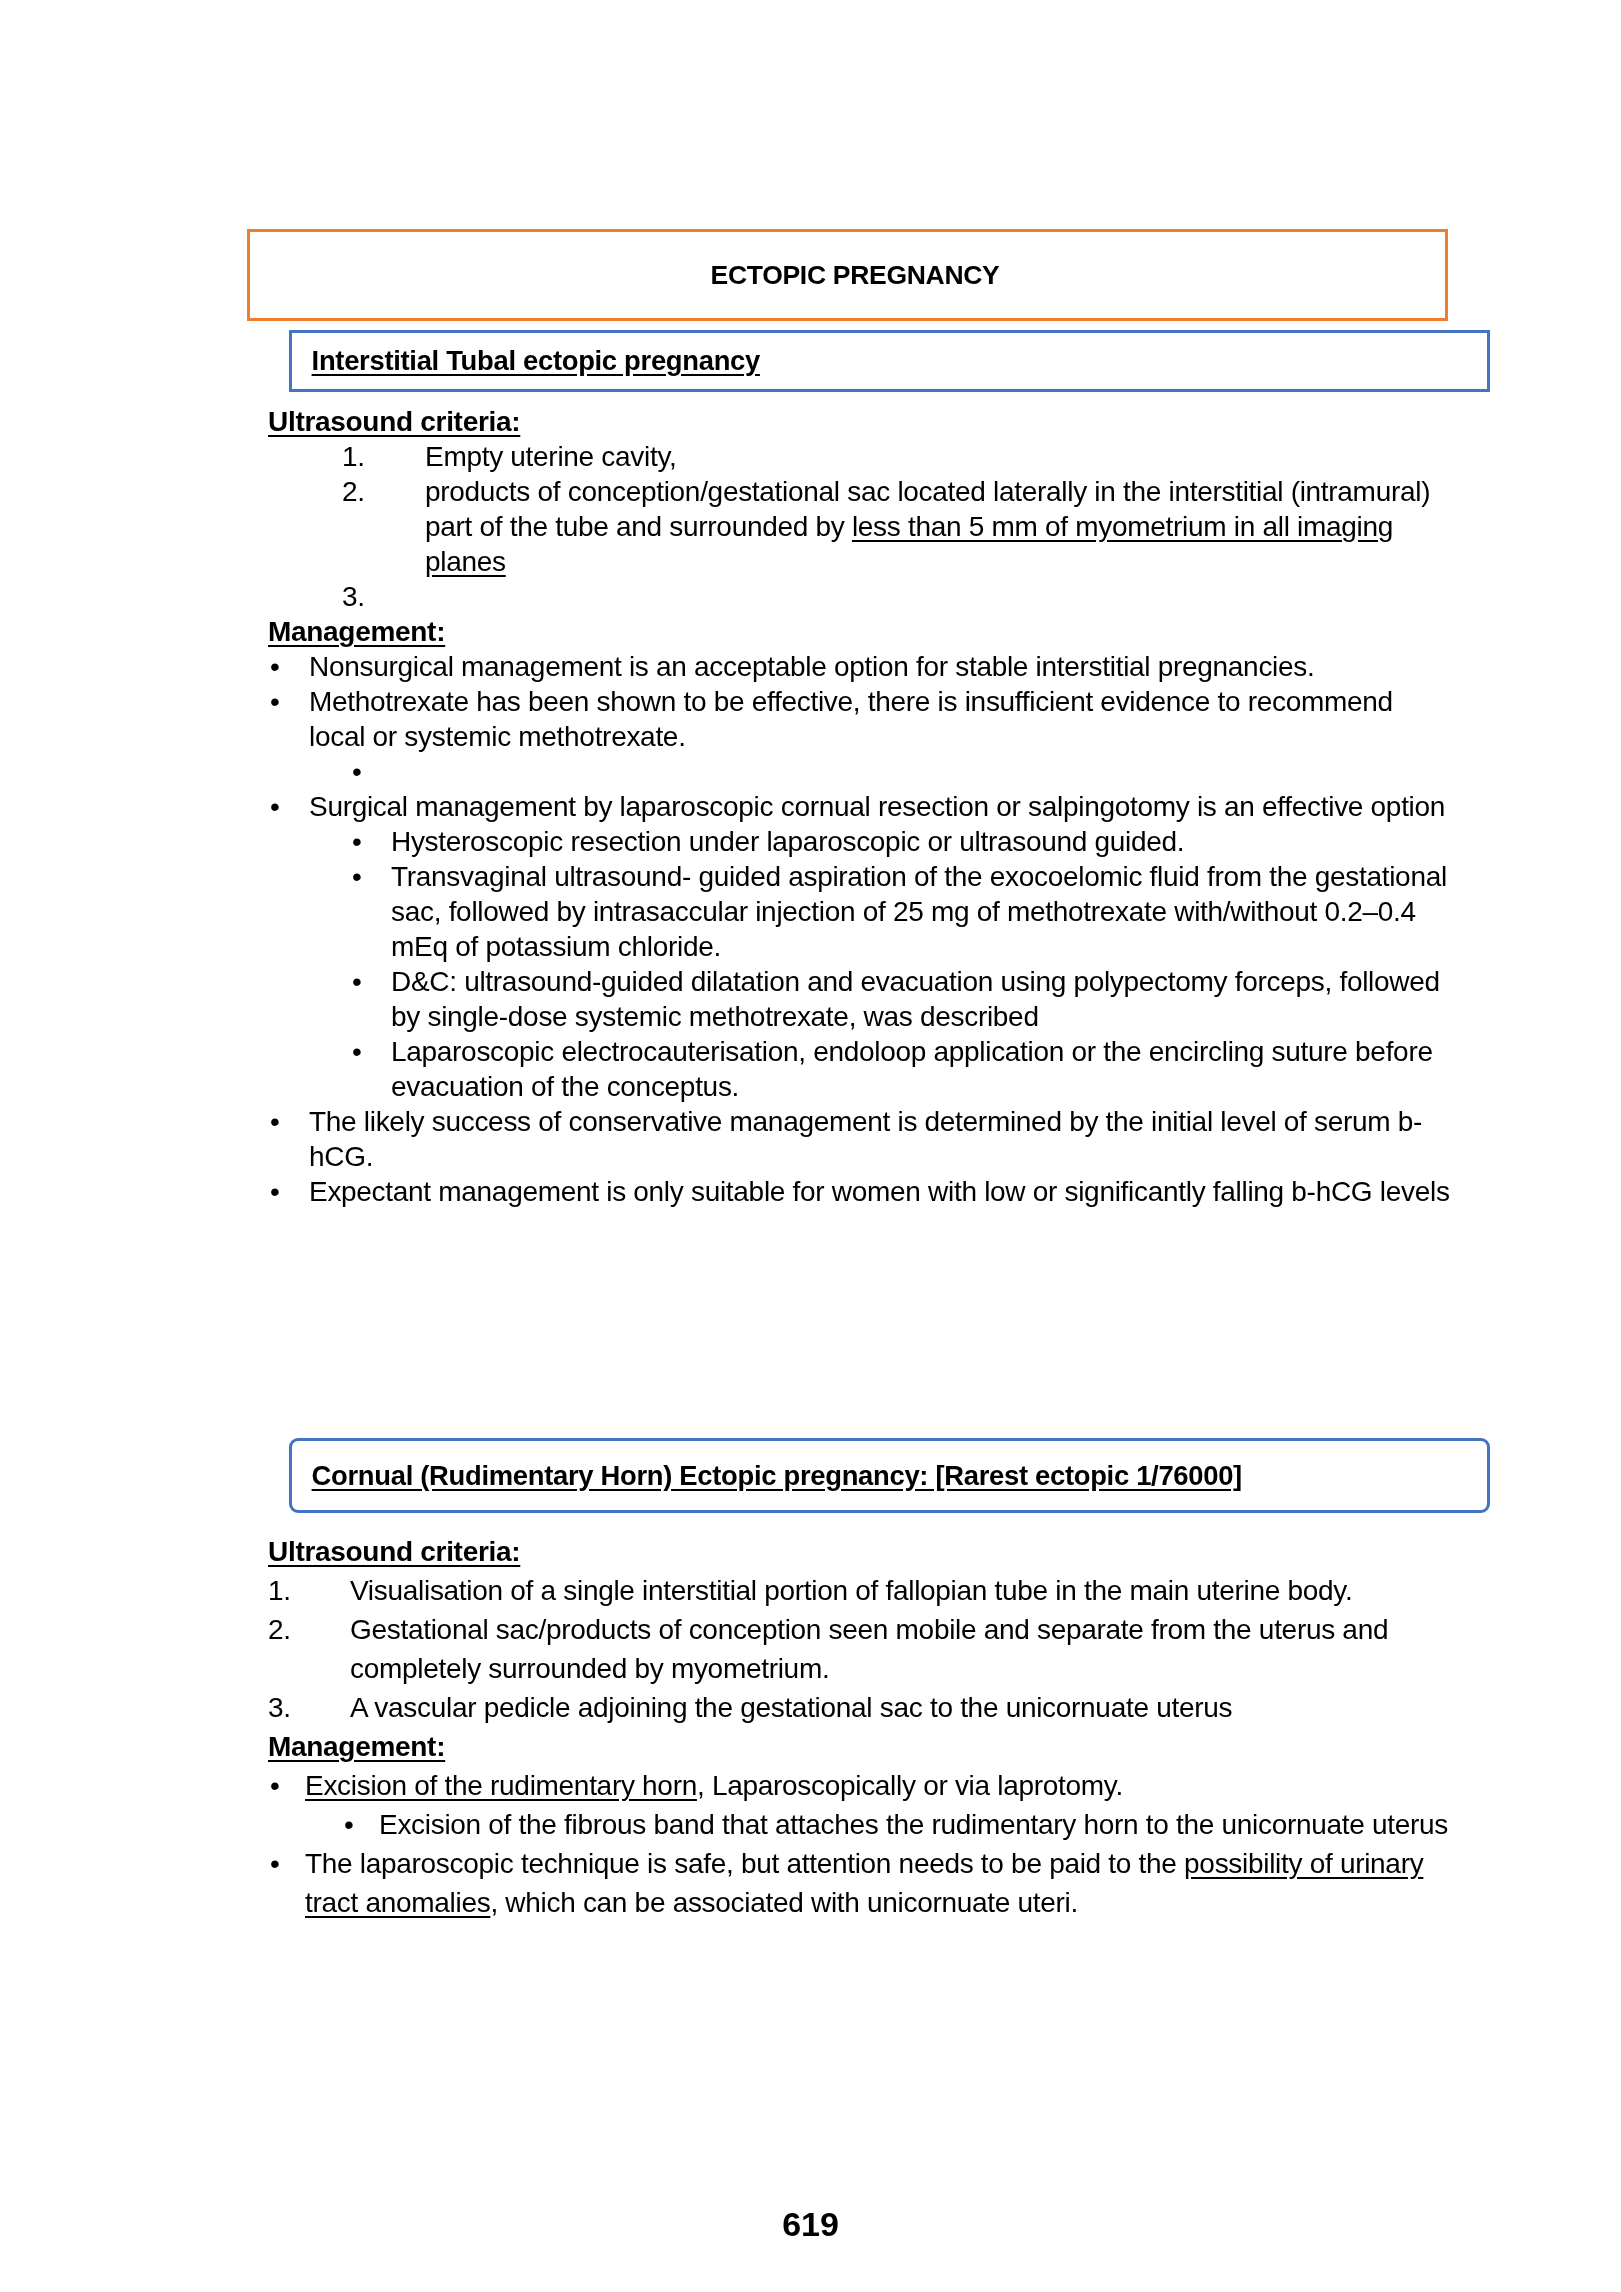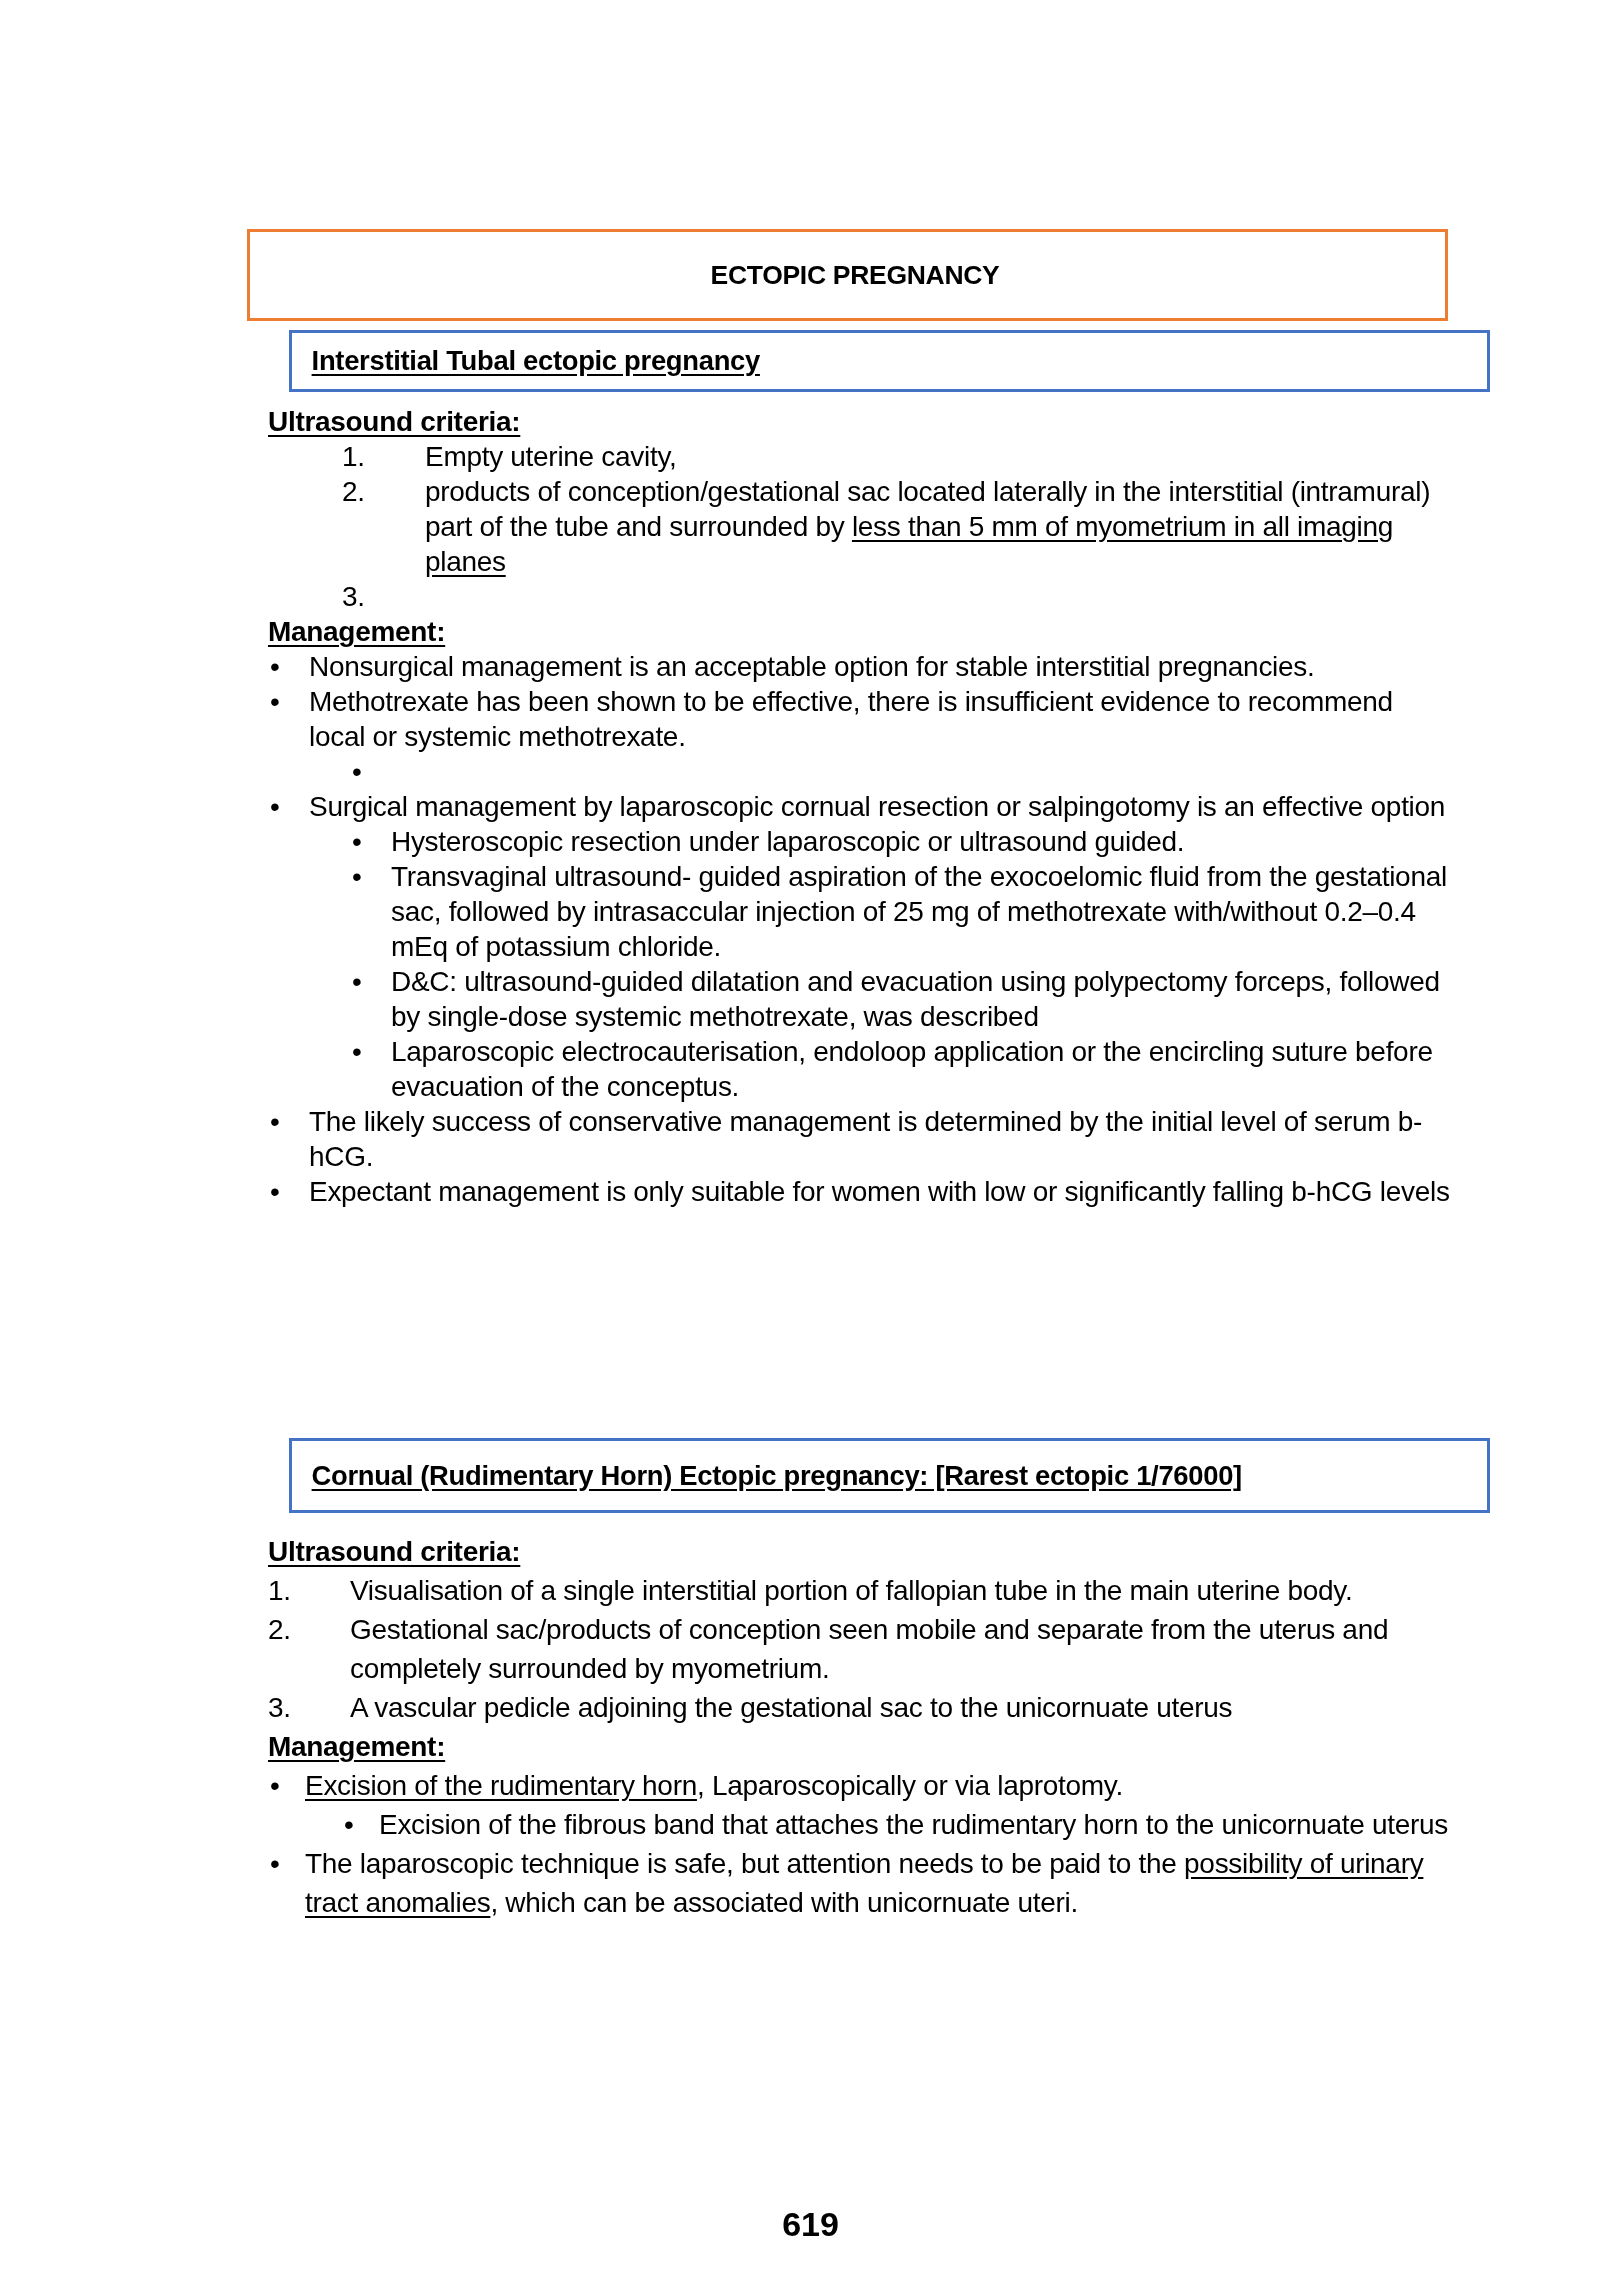--- a/index.html
+++ b/index.html
@@ -6,21 +6,21 @@
   body { width:1621px; height:2293px; position:relative; overflow:hidden;
          font-family:"Liberation Sans", "DejaVu Sans", sans-serif; color:#000; }
   .page { position:absolute; left:0; top:0; width:1621px; height:2293px; }
   .box { position:absolute; box-sizing:border-box; }
   .box-title { left:247px; top:229px; width:1201px; height:92px; border:3.9px solid #ED7D31;
                display:flex; align-items:center; justify-content:center;padding-left:15px; }
   .box-title span { font-weight:bold; font-size:26.5px; letter-spacing:-0.3px; }
   .box-sec { left:247px; width:1201px; border:3.9px solid #4472C4; display:flex; align-items:center; padding-left:19.6px;margin-left:42px; }
   .box-sec span { font-weight:bold; font-size:27.4px; text-decoration:underline; text-underline-offset:3.9px; letter-spacing:-0.3px; }
   .sec1-head { top:330px; height:62px; }
-  .sec2-head { top:1438px; height:75px; }
+  .sec2-head { top:1438px; height:75px;border-radius:9px; }
   .body1 { position:absolute; left:268px; top:404px; width:1186px; font-size:28px; line-height:35px; letter-spacing:-0.3px; }
   .body2 { position:absolute; left:268px; top:1532px; width:1186px; font-size:28px; line-height:39px; letter-spacing:-0.3px; }
   .sub-head { font-weight:bold; text-decoration:underline; text-underline-offset:3.9px; }
   .num-item { display:flex; }
   .body1 .num-item .num { width:157px; padding-left:74px; box-sizing:border-box; flex:none; }
   .body2 .num-item .num { width:82px; flex:none; }
   .num-item .txt { flex:1; }
   .bul { display:flex; }
   .bul .dot { width:41px; flex:none; padding-left:2px; box-sizing:border-box; }
   .body2 .bul .dot { width:37px; }

